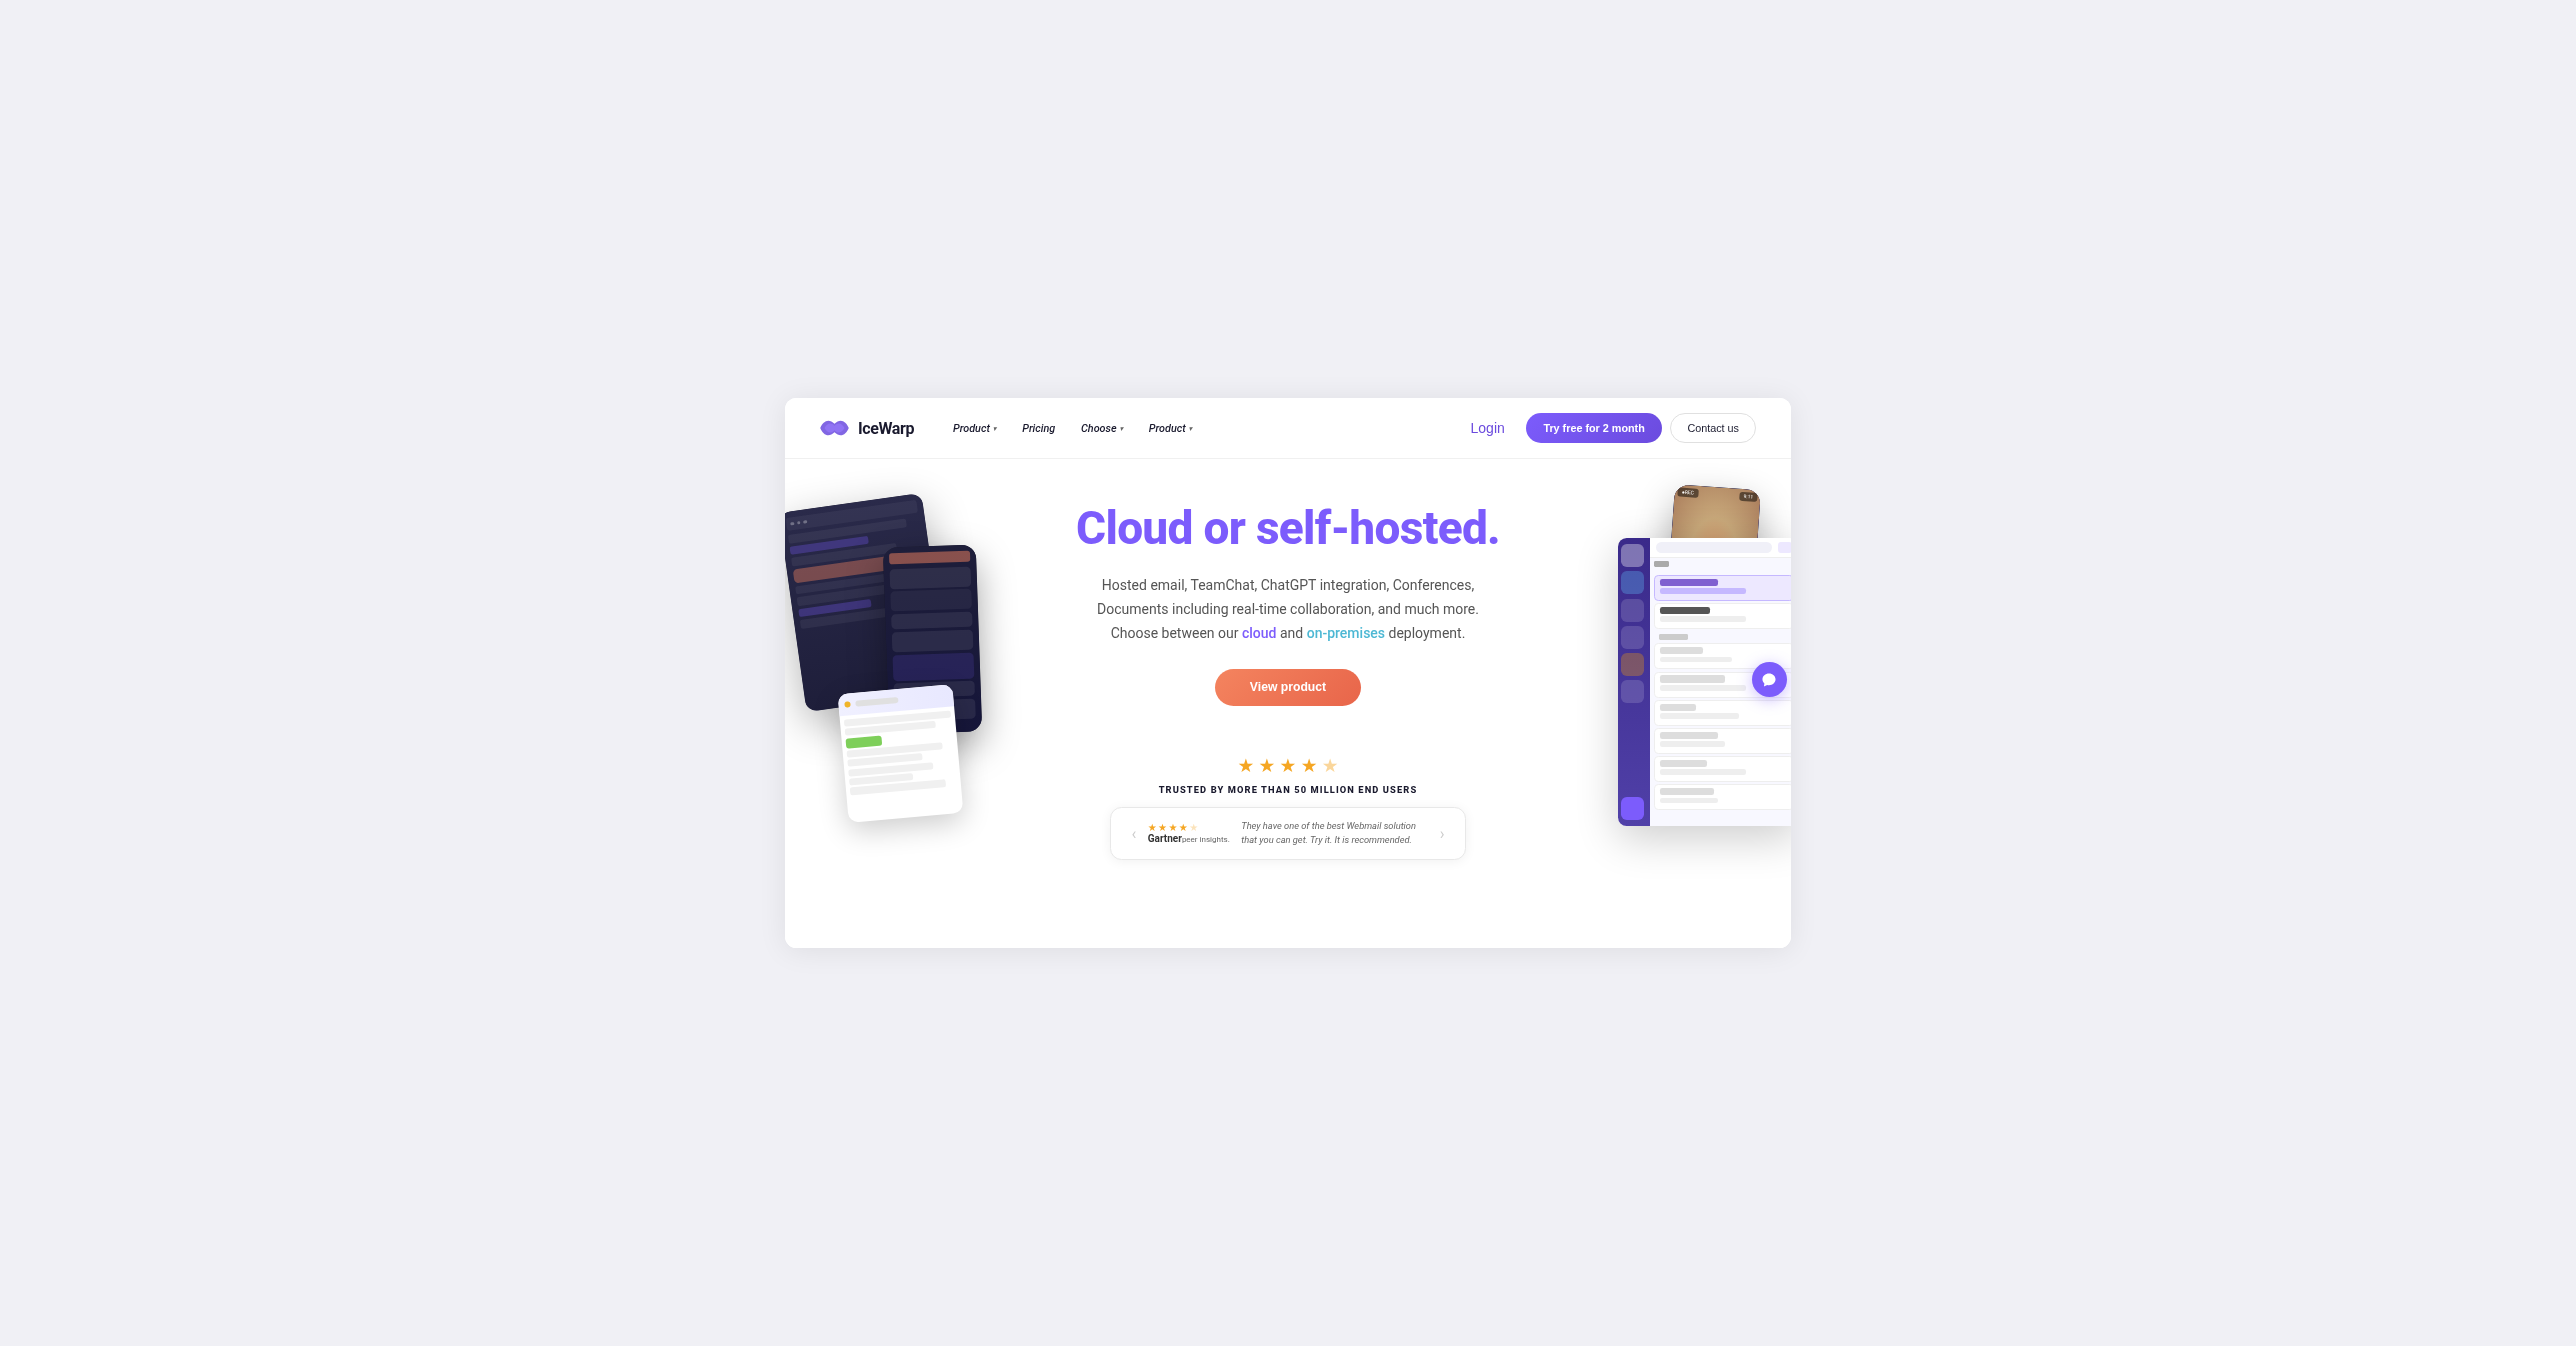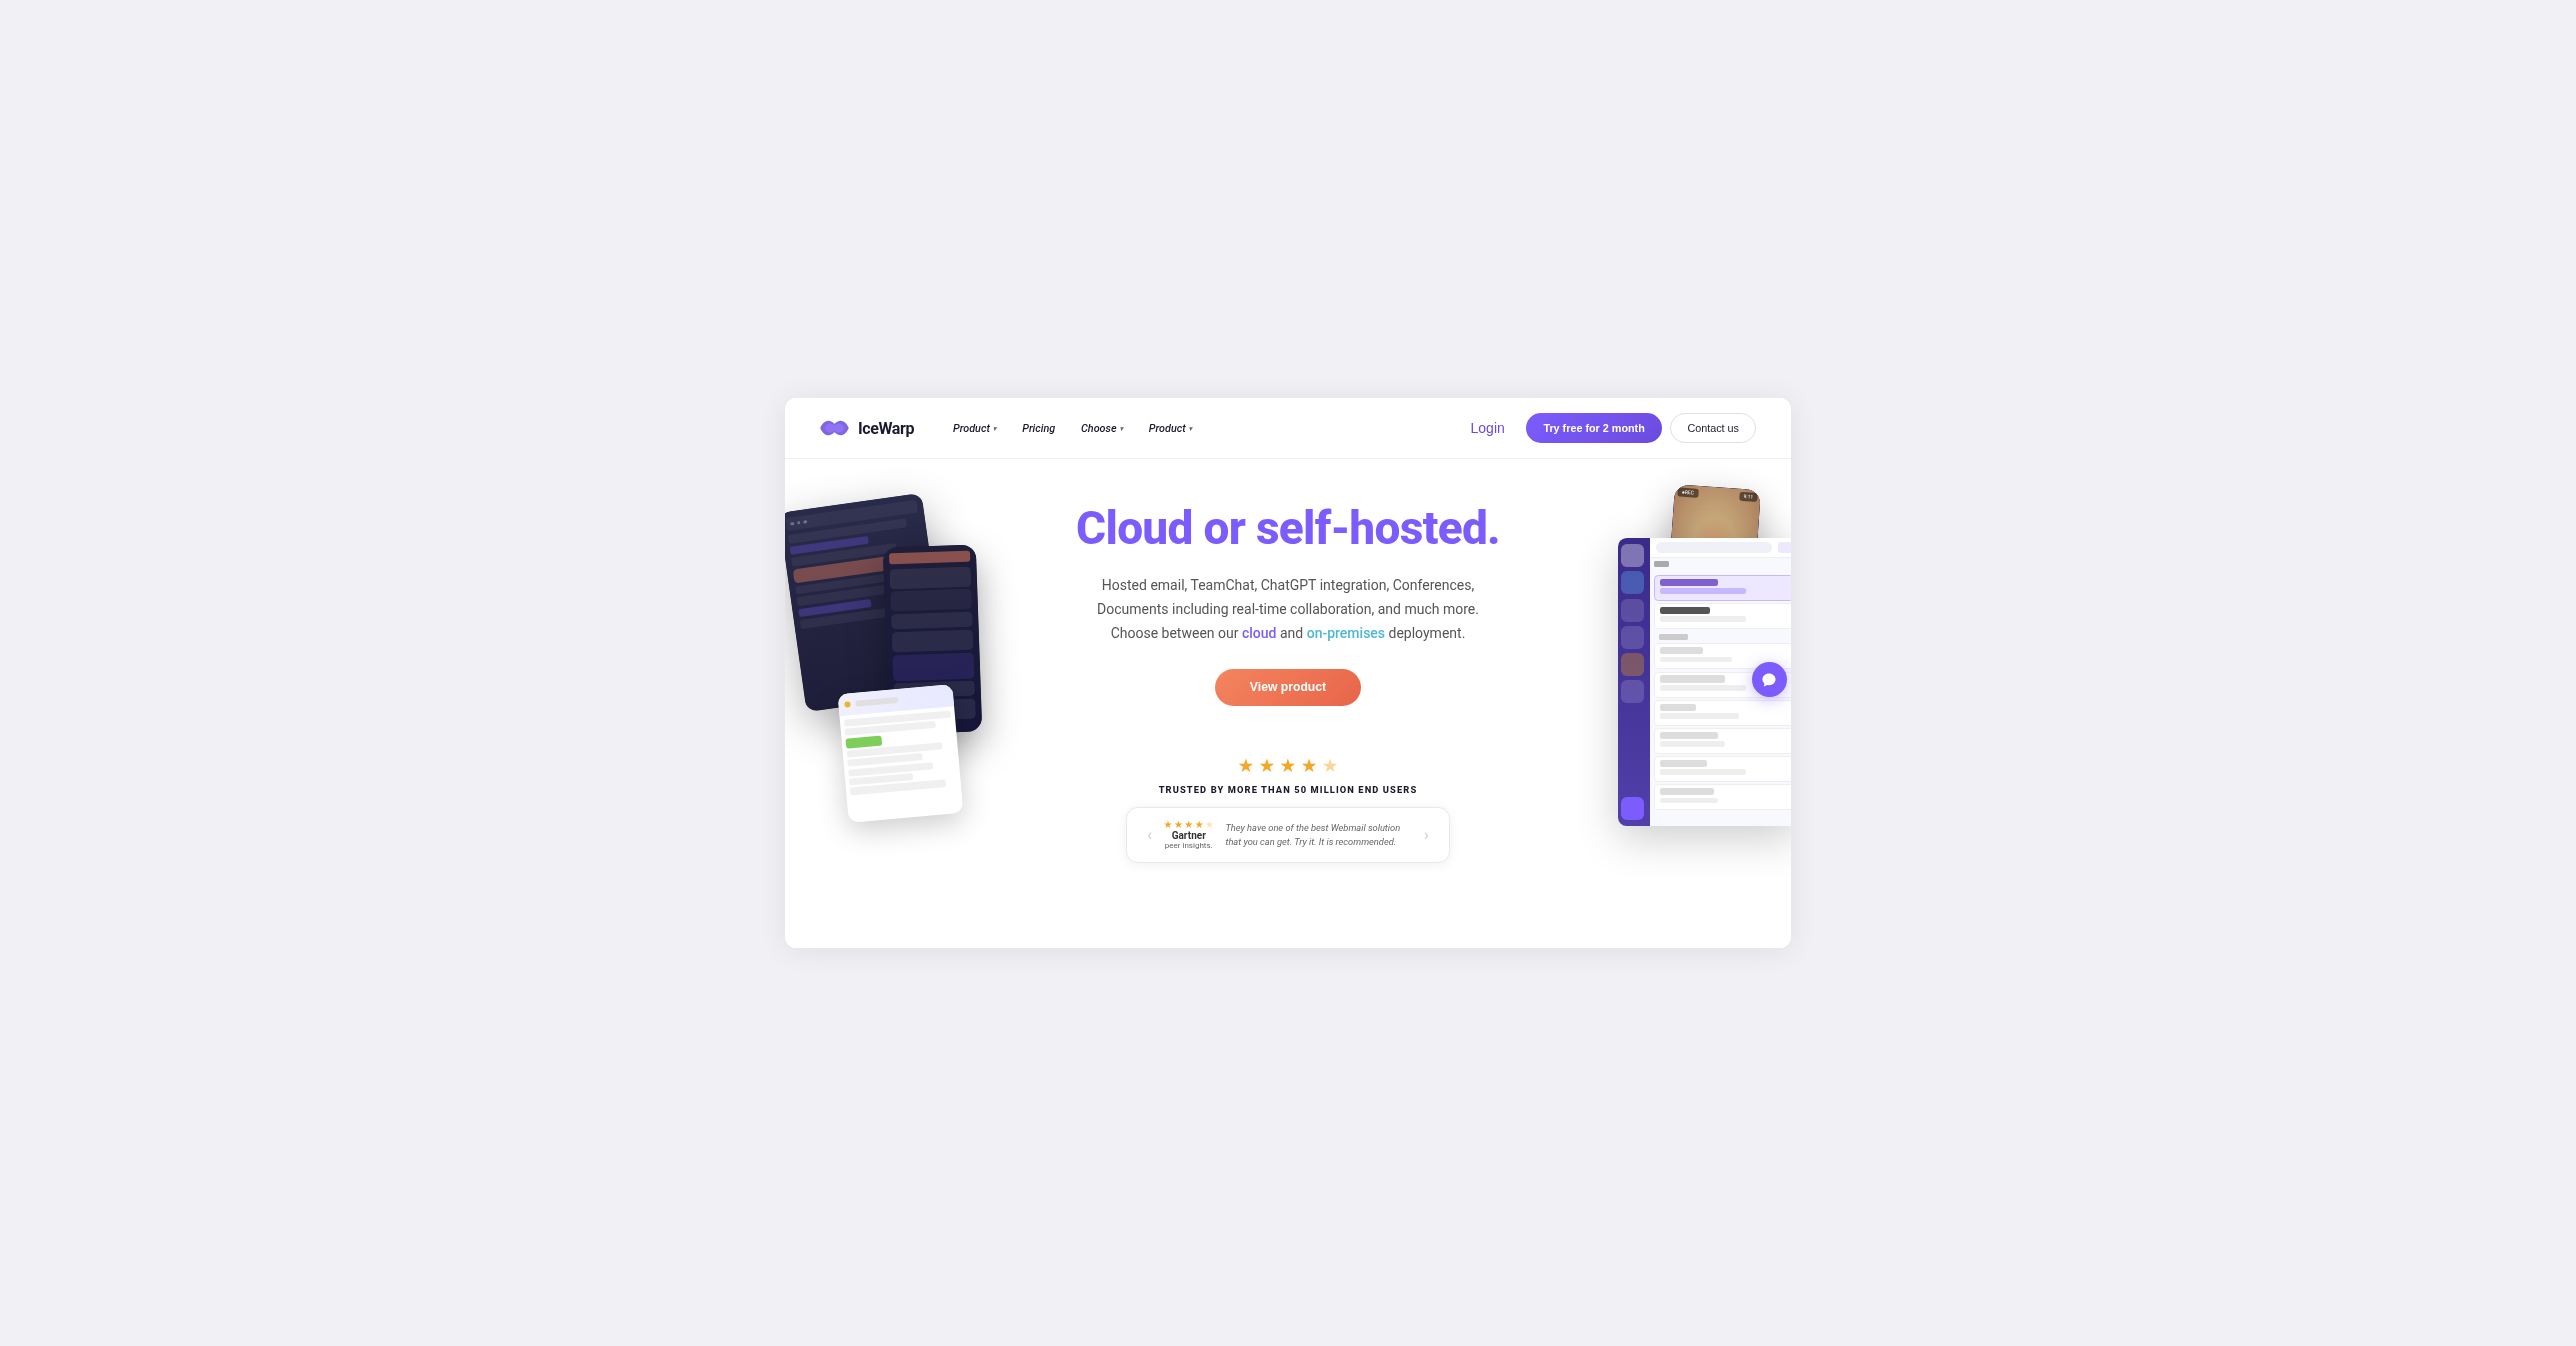--- a/index.html
+++ b/index.html
@@ -207,22 +207,21 @@
       align-items: center;
       gap: 2.9px;
     }
     .gartner-stars {
       display: flex;
       gap: 1.4px;
     }
     .gartner-star { font-size: 10px; color: #f5a623; }
     .gartner-logo-text {
       display: flex;
-      flex-direction: column;
-      align-items: center;
+      align-items: flex-end;
     }
     .gartner-main {
       font-size: 10px;
       font-weight: 700;
       color: #333;
     }
     .gartner-sub {
       font-size: 8px;
       color: #666;
     }

